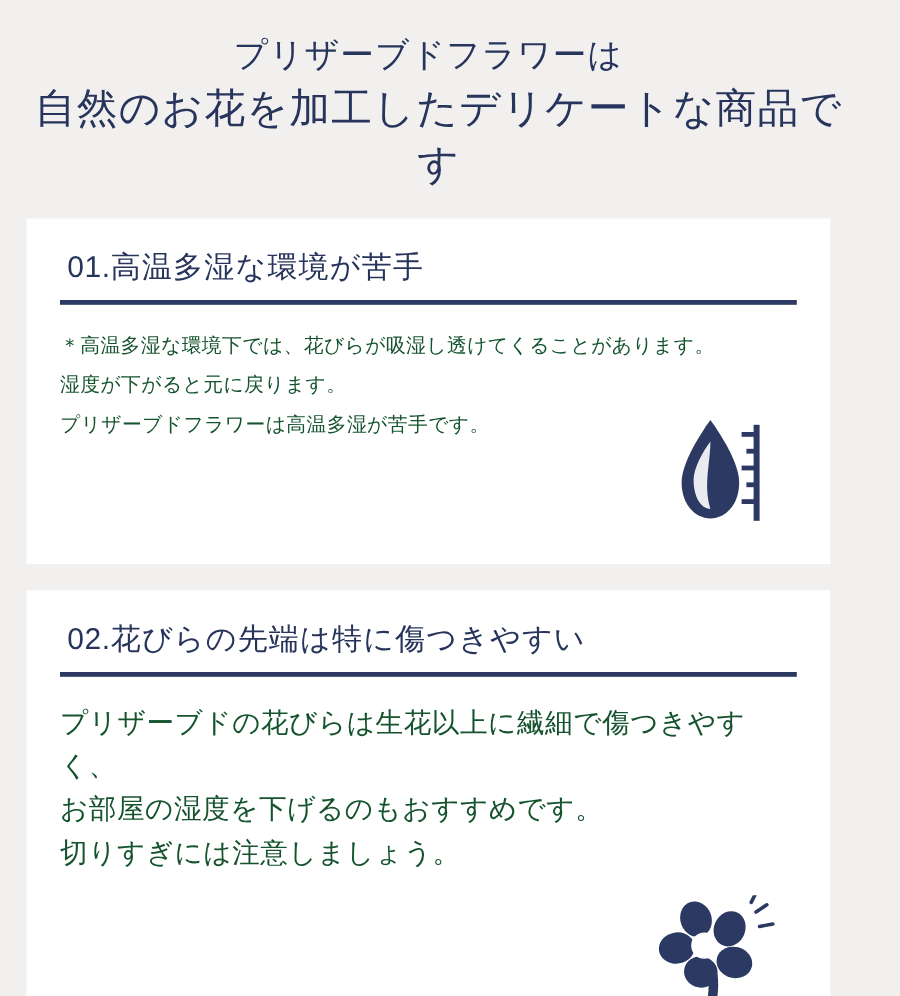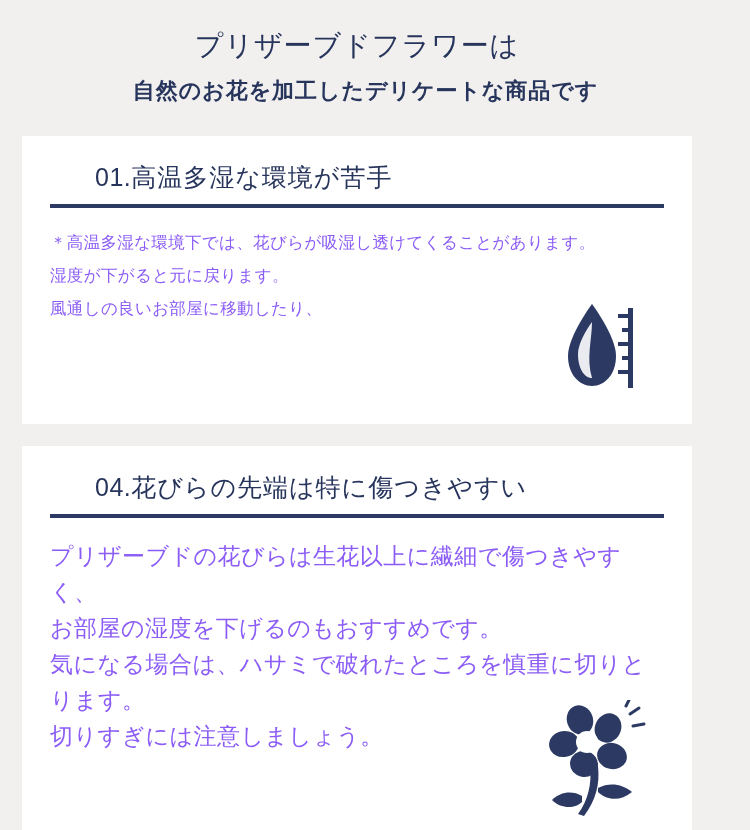--- a/index.html
+++ b/index.html
@@ -29,23 +29,23 @@
     letter-spacing: 0.06em;
     color: #27355c;
   }
   .headline .line1 {
     font-size: 28px;
     line-height: 44px;
     font-weight: 400;
     display: block;
   }
   .headline .line2 {
-    font-size: 22px;
+    font-size: 34px;
     line-height: 46px;
-    font-weight: 700;
+    font-weight: 400;
     display: block;
     margin-left: 17px;
   }
   
   .card {
     position: relative;
     background: #ffffff;
     margin: 0 22px;
     box-sizing: border-box;
     overflow: hidden;
@@ -60,40 +60,39 @@
     height: 392px;
     padding: 22px 28px 0 28px;
   }
   .sec-head {
     font-size: 25px;
     line-height: 34px;
     letter-spacing: 0.04em;
     color: #27355c;
     padding: 2px 0 10px 6px;
     white-space: nowrap;
-    margin-left: 39px;
   }
   .sec-head .num {
     font-size: 25px;
     letter-spacing: 0.02em;
   }
   .rule {
     height: 4px;
     background: #2c3a63;
     margin: 0 0 0 0;
     width: 100%;
   }
   .body-text {
     position: relative;
     z-index: 2;
     padding-top: 18px;
     font-size: 16.5px;
     line-height: 33px;
     letter-spacing: 0.02em;
-    color: #8b5cf6;
+    color: #14532d;
   }
   .body-text p {
     margin: 0;
   }
   .card-2 .body-text {
     padding-top: 20px;
     line-height: 36px;
     font-size: 23px;
   }
   
@@ -126,46 +125,45 @@
 
   <div class="card card-1">
     <div class="sec-head">
       <span class="num">01.</span><span>高温多湿な環境が苦手</span>
     </div>
     <div class="rule"></div>
 
     <div class="body-text">
       <p>＊高温多湿な環境下では、花びらが吸湿し透けてくることがあります。</p>
       <p>湿度が下がると元に戻ります。</p>
-      <p>風通しの良いお部屋に移動したり、</p>
+      <p>プリザーブドフラワーは高温多湿が苦手です。</p>
     </div>
 
     <svg class="icon-humidity" viewBox="0 0 86 96" xmlns="http://www.w3.org/2000/svg">
       <path d="M30 4 C30 4 6 36 6 56 C6 74 17 86 30 86 C43 86 54 74 54 56 C54 36 30 4 30 4 Z" fill="#2c3a63"></path>
       <path d="M30 14 C30 14 12 40 12 56 C12 70 20 80 30 80 Z" fill="#ffffff" opacity="0.0"></path>
       <rect x="66" y="8" width="5" height="80" fill="#2c3a63"></rect>
       <rect x="56" y="14" width="14" height="4" fill="#2c3a63"></rect>
       <rect x="60" y="28" width="10" height="4" fill="#2c3a63"></rect>
       <rect x="56" y="42" width="14" height="4" fill="#2c3a63"></rect>
       <rect x="60" y="56" width="10" height="4" fill="#2c3a63"></rect>
       <rect x="56" y="70" width="14" height="4" fill="#2c3a63"></rect>
       <path d="M16 54 C16 44 24 30 30 22 C30 40 24 58 30 78 C22 78 16 68 16 54 Z" fill="#ffffff" opacity="0.9"></path>
     </svg>
   </div>
 
   <div class="card card-2">
     <div class="sec-head">
-      <span class="num">04.</span><span>花びらの先端は特に傷つきやすい</span>
+      <span class="num">02.</span><span>花びらの先端は特に傷つきやすい</span>
     </div>
     <div class="rule"></div>
 
     <div class="body-text">
       <p>プリザーブドの花びらは生花以上に繊細で傷つきやすく、</p>
       <p>お部屋の湿度を下げるのもおすすめです。</p>
-      <p>気になる場合は、ハサミで破れたところを慎重に切りとります。</p>
       <p>切りすぎには注意しましょう。</p>
     </div>
 
     <svg class="icon-flower" viewBox="0 0 120 120" xmlns="http://www.w3.org/2000/svg">
       <g fill="#2c3a63">
         <ellipse cx="42" cy="20" rx="13" ry="15" transform="rotate(-20 42 20)"></ellipse>
         <ellipse cx="70" cy="28" rx="13" ry="15" transform="rotate(25 70 28)"></ellipse>
         <ellipse cx="26" cy="44" rx="15" ry="13" transform="rotate(-10 26 44)"></ellipse>
         <ellipse cx="74" cy="56" rx="15" ry="13" transform="rotate(15 74 56)"></ellipse>
         <ellipse cx="46" cy="64" rx="14" ry="13" transform="rotate(10 46 64)"></ellipse>

